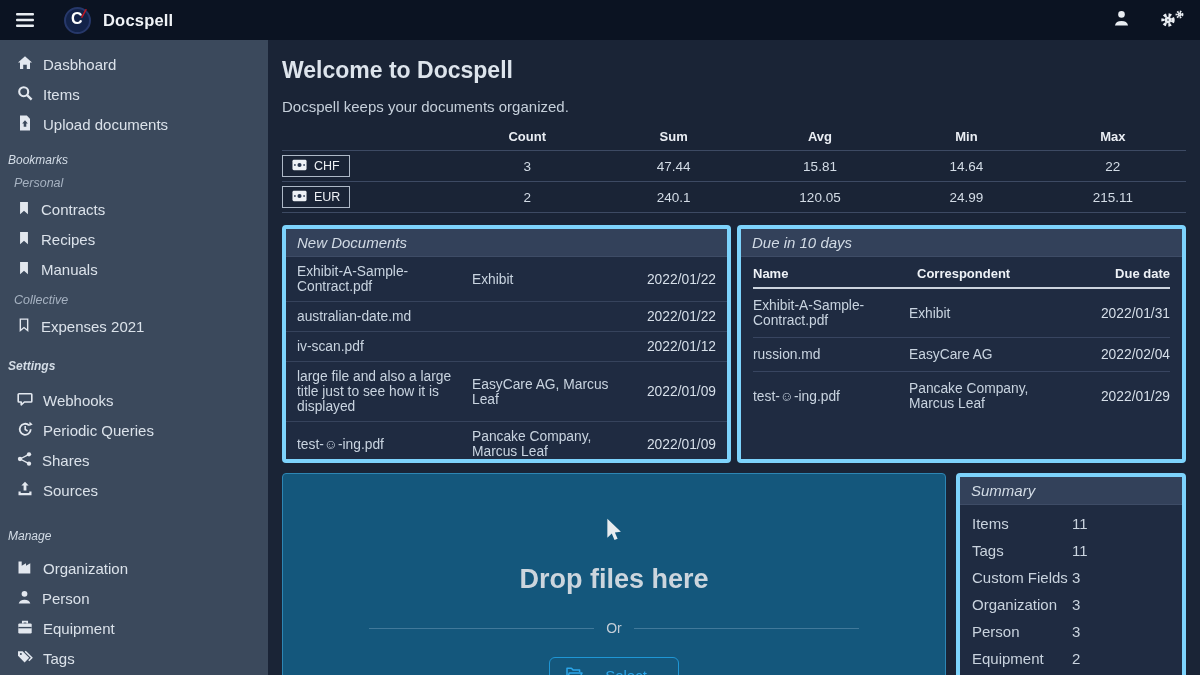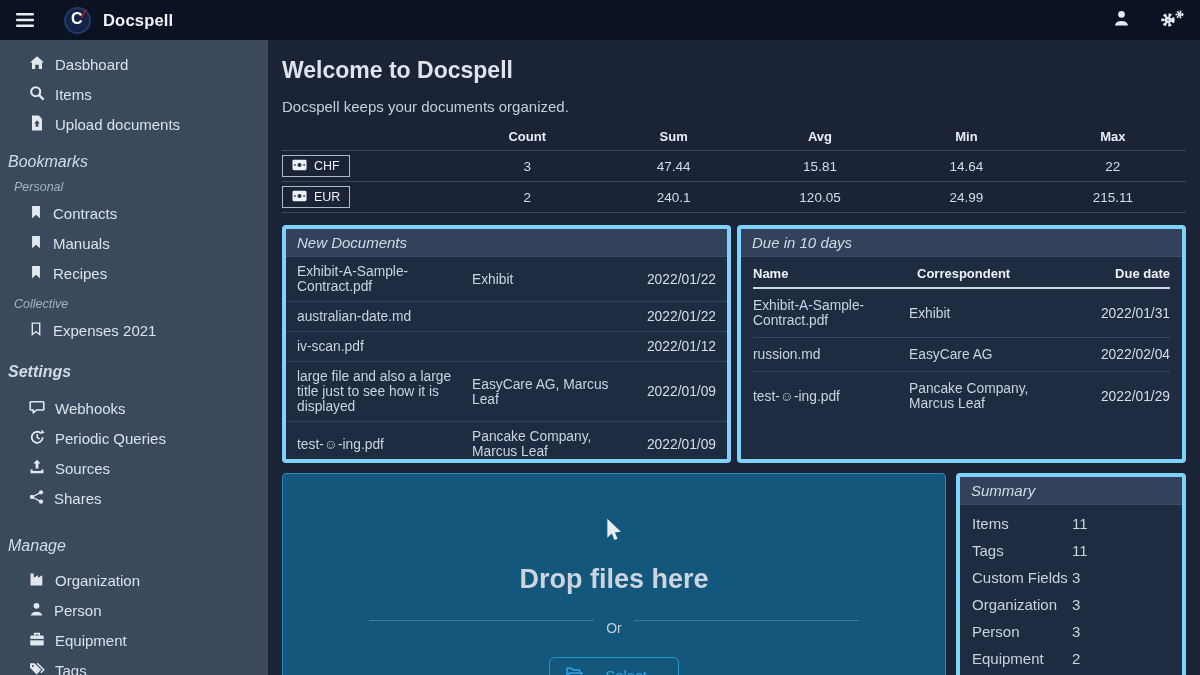--- a/index.html
+++ b/index.html
@@ -28,24 +28,24 @@
   .gears .g-big { position:absolute; left:0; top:2px; }
   .gears .g-small { position:absolute; right:0; top:0; }
 
   
   .sidebar {
     position:absolute; top:40px; left:0; bottom:0; width:268px;
     background:#3b495c; padding-top:9px; color:#d8dfe8;
   }
   .nav-item {
     display:flex; align-items:center; gap:10px; height:30px;
-    padding-left:29px; font-size:15px; cursor:pointer; color:#dbe2ea;
+    padding-left:17px; font-size:15px; cursor:pointer; color:#dbe2ea;
   }
   .nav-item .ic { color:#e3e8ef; }
-  .sec-h { font-style:italic; font-size:16px; color:#d3dce6; padding-left:8px; }
+  .sec-h { font-style:italic; font-size:12px; color:#d3dce6; padding-left:8px; }
   .sub-h { font-style:italic; font-size:12.5px; color:#a6b2c1; padding-left:14px; }
   .mt-book { margin-top:14px; } .mt-set { margin-top:18px; } .mt-man { margin-top:24px; margin-bottom:10px; }
   .sub-h { margin-top:9px; margin-bottom:4px; }
   .sec-h.mt-set { margin-bottom:12px;font-weight:bold; }
 
   
   .main { position:absolute; top:40px; left:268px; right:0; bottom:0; padding:8px 14px 0; overflow:hidden; }
   h1.welcome { font-size:23px; font-weight:700; color:#dde4ec; margin-top:9px; }
   .subtitle { margin-top:14px; font-size:15px; color:#c5cfda; }
 
@@ -94,21 +94,21 @@
   .due-date { text-align:right; color:#d6dfe9; }
   .due-name { cursor:pointer; }
 
   
   .bottom { display:flex; gap:10px; margin-top:10px; height:245px; }
   .dropzone {
     flex:1; background:#14577c; border:1px solid #2d86b4; border-radius:4px;
     display:flex; flex-direction:column; align-items:center; padding-top:44px;
   }
   .drop-title { display:flex; align-items:center; gap:13px; font-size:27px; font-weight:700; color:#ccd5dd;flex-direction:column; }
-  .or-row { width:74%; display:flex; gap:12px; margin-top:25px; color:#c2cdd7; font-size:14px; }
+  .or-row { width:74%; display:flex; align-items:center; gap:12px; margin-top:25px; color:#c2cdd7; font-size:14px; }
   .or-row .line { flex:1; height:1px; background:#41799a; }
   .select-btn {
     margin-top:21px; display:flex; align-items:center; gap:22px;
     padding:8px 16px; background:transparent; border:1px solid #1f96d5; border-radius:6px;
     color:#2ba6ea; font-size:15px; cursor:pointer; font-family:inherit;
   }
   .summary { width:230px; flex:none; }
   .sum-row { display:grid; grid-template-columns:1fr 98px; padding:3px 12px; font-size:15px; line-height:21px; color:#c9d3de; }
 </style>
 </head>
@@ -174,27 +174,27 @@
   <div class="nav-item">
     <span class="ic"><svg width="14" height="16" viewBox="0 0 16 16" fill="currentColor">
           <path d="M3.5 1h9v14L8 11.2 3.5 15z"></path>
         </svg></span>
     <span>Contracts</span>
   </div>
   <div class="nav-item">
     <span class="ic"><svg width="14" height="16" viewBox="0 0 16 16" fill="currentColor">
           <path d="M3.5 1h9v14L8 11.2 3.5 15z"></path>
         </svg></span>
-    <span>Manuals</span>
+    <span>Recipes</span>
   </div>
   <div class="nav-item">
     <span class="ic"><svg width="14" height="16" viewBox="0 0 16 16" fill="currentColor">
           <path d="M3.5 1h9v14L8 11.2 3.5 15z"></path>
         </svg></span>
-    <span>Recipes</span>
+    <span>Manuals</span>
   </div>
   <div class="sub-h">Collective</div>
   <div class="nav-item">
     <span class="ic"><svg width="14" height="16" viewBox="0 0 16 16">
           <path d="M3.8 1.3h8.4v13L8 10.9l-4.2 3.4z" fill="none" stroke="currentColor" stroke-width="1.6"></path>
         </svg></span>
     <span>Expenses 2021</span>
   </div>
 
   <div class="sec-h mt-set">Settings</div>
@@ -204,36 +204,36 @@
         </svg></span>
     <span>Webhooks</span>
   </div>
   <div class="nav-item">
     <span class="ic"><svg width="16" height="16" viewBox="0 0 16 16">
           <path d="M13.7 8.3a5.5 5.5 0 1 1-1.7-4" fill="none" stroke="currentColor" stroke-width="1.8"></path>
           <path d="M12.6.7l-.5 4.2 3.6-1.4z" fill="currentColor"></path>
           <path d="M8.2 4.9v3.6l2.4 1.5" fill="none" stroke="currentColor" stroke-width="1.5"></path>
         </svg></span>
     <span>Periodic Queries</span>
-  </div>
-  <div class="nav-item">
-    <span class="ic"><svg width="16" height="16" viewBox="0 0 16 16" fill="currentColor">
-          <path d="M8 .8 11.6 4.6H9.4v4.8H6.6V4.6H4.4z"></path>
-          <path d="M1.5 10.5h2.2V12h8.6v-1.5h2.2V14.3H1.5z"></path>
-        </svg></span>
-    <span>Sources</span>
   </div>
   <div class="nav-item">
     <span class="ic"><svg width="15" height="16" viewBox="0 0 16 16">
           <path d="M3.2 8 12.8 3M3.2 8l9.6 5" stroke="currentColor" stroke-width="1.5"></path>
           <circle cx="12.8" cy="3" r="2.3" fill="currentColor"></circle>
           <circle cx="3.2" cy="8" r="2.3" fill="currentColor"></circle>
           <circle cx="12.8" cy="13" r="2.3" fill="currentColor"></circle>
         </svg></span>
     <span>Shares</span>
+  </div>
+  <div class="nav-item">
+    <span class="ic"><svg width="16" height="16" viewBox="0 0 16 16" fill="currentColor">
+          <path d="M8 .8 11.6 4.6H9.4v4.8H6.6V4.6H4.4z"></path>
+          <path d="M1.5 10.5h2.2V12h8.6v-1.5h2.2V14.3H1.5z"></path>
+        </svg></span>
+    <span>Sources</span>
   </div>
 
   <div class="sec-h mt-man">Manage</div>
   <div class="nav-item">
     <span class="ic"><svg width="16" height="16" viewBox="0 0 16 16" fill="currentColor">
           <path d="M1.5 14.5V2.5h3.2v4.2L9 4.2v2.5l4.3-2.5v10.3z"></path>
         </svg></span>
     <span>Organization</span>
   </div>
   <div class="nav-item">

